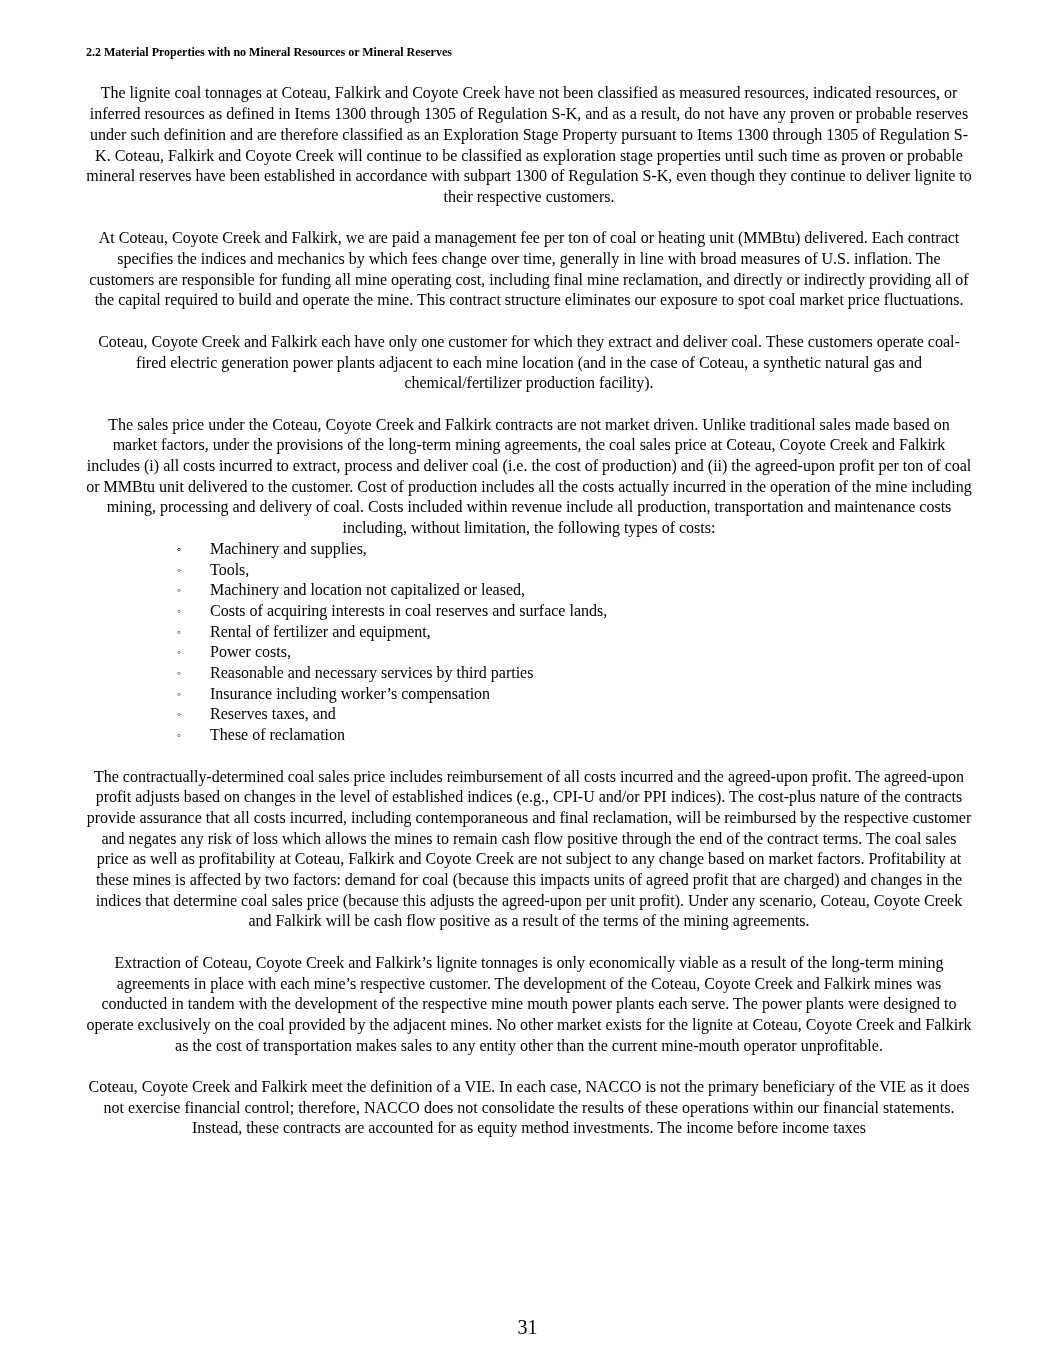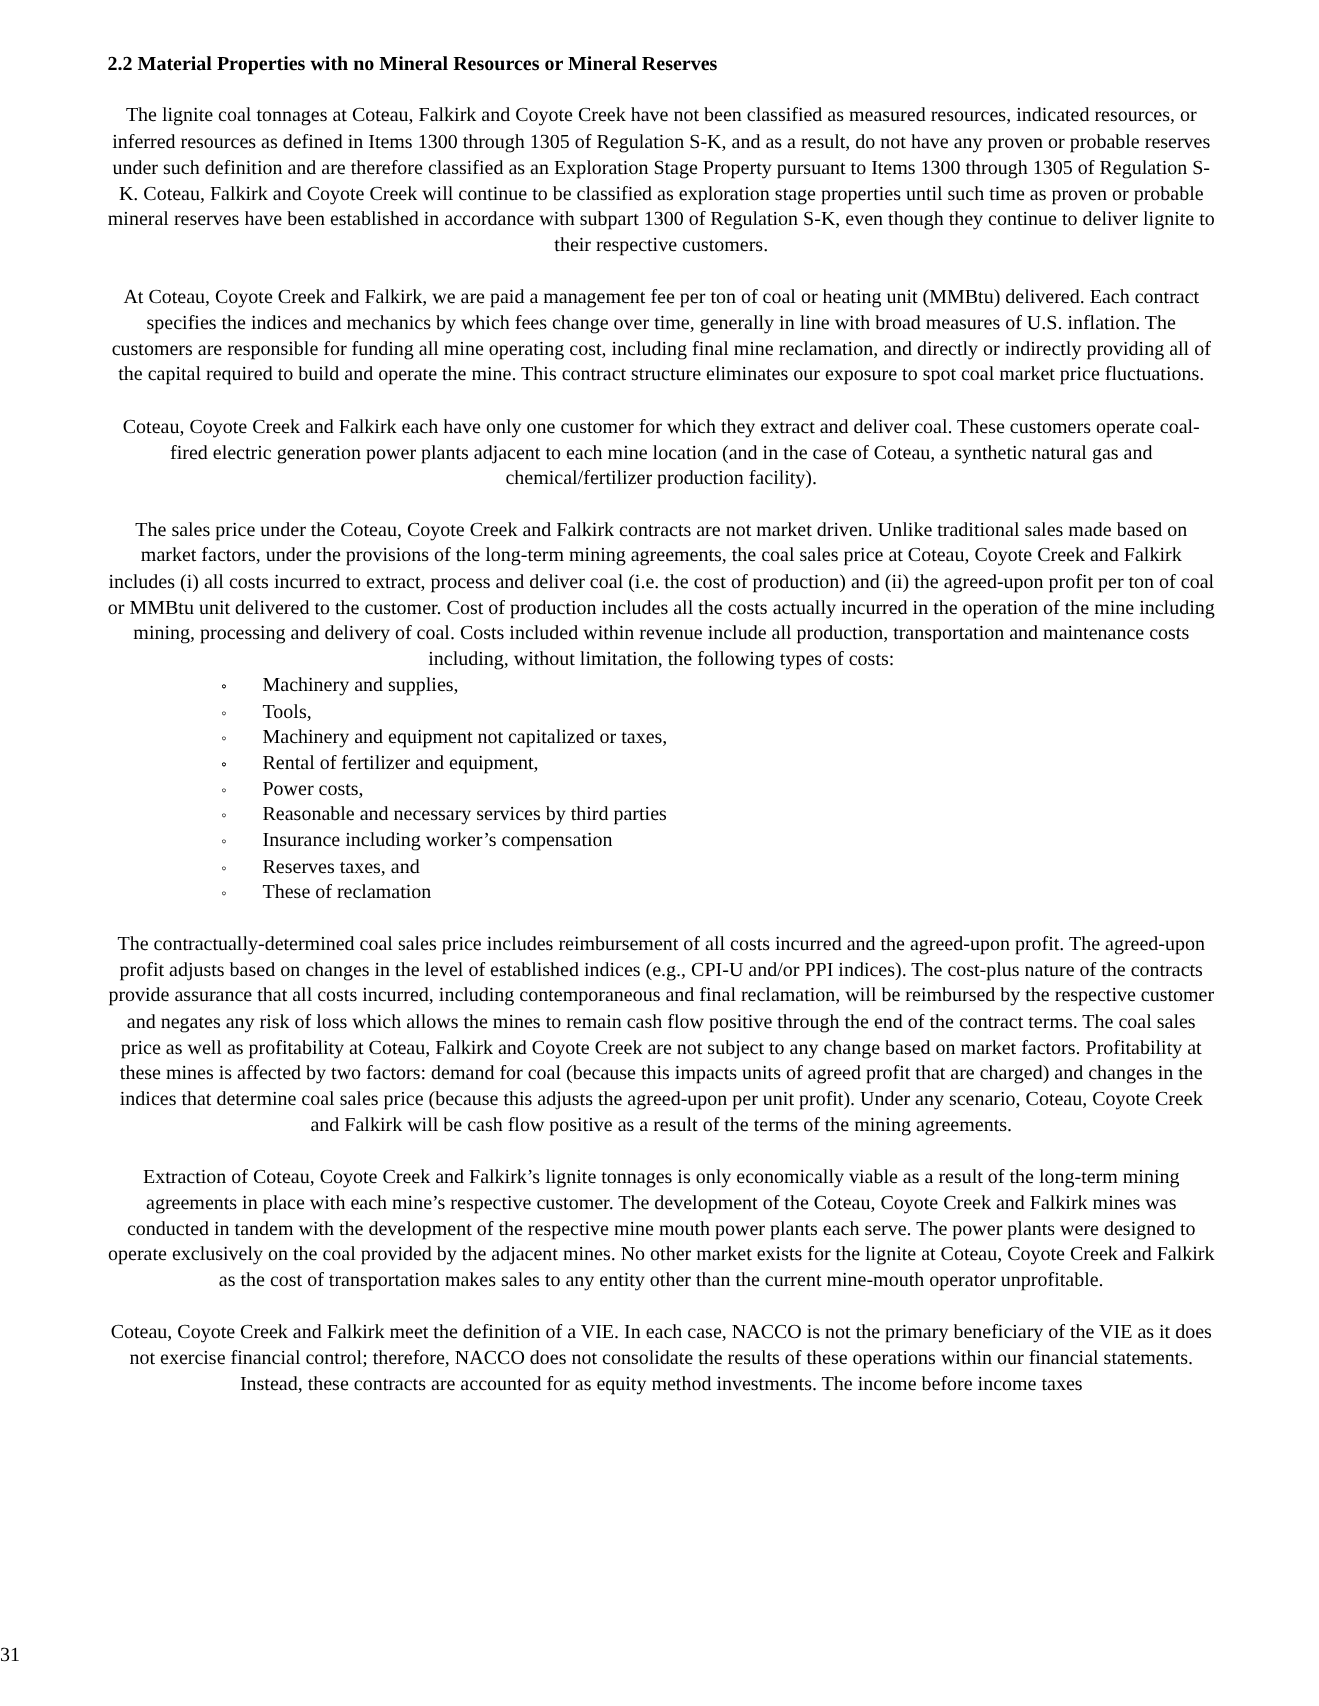--- a/index.html
+++ b/index.html
@@ -13,21 +13,21 @@
   }
   .page {
     position: absolute;
     left: 86px;
     top: 42px;
     width: 886px;
     font-size: 16px;
     line-height: 20.7px;
   }
   h2 {
-    font-size: 16px;
+    font-size: 12px;
     font-weight: bold;
     margin: 0 0 20.7px 0;
     line-height: 20.7px;
   }
   p {
     margin: 0 0 20.7px 0;
     text-align: center;
   }
   p.nomargin { margin-bottom: 0; }
   ul.costs {
@@ -43,40 +43,41 @@
     position: absolute;
     left: 91px;
     top: 0;
     font-size: 12px;
   }
   .page-number {
     position: absolute;
     top: 1316px;
     left: 0;
     width: 1055px;
-    font-size: 16px;
+    text-align: center;
+    font-size: 20px;
   }
 </style>
 </head>
 <body>
 
 <div class="page">
   <h2>2.2 Material Properties with no Mineral Resources or Mineral Reserves</h2>
 
   <p>The lignite coal tonnages at Coteau, Falkirk and Coyote Creek have not been classified as measured resources, indicated resources, or inferred resources as defined in Items 1300 through 1305 of Regulation S-K, and as a result, do not have any proven or probable reserves under such definition and are therefore classified as an Exploration Stage Property pursuant to Items 1300 through 1305 of Regulation S-K. Coteau, Falkirk and Coyote Creek will continue to be classified as exploration stage properties until such time as proven or probable mineral reserves have been established in accordance with subpart 1300 of Regulation S-K, even though they continue to deliver lignite to their respective customers.</p>
   <p>At Coteau, Coyote Creek and Falkirk, we are paid a management fee per ton of coal or heating unit (MMBtu) delivered.  Each contract specifies the indices and mechanics by which fees change over time, generally in line with broad measures of U.S. inflation. The customers are responsible for funding all mine operating cost, including final mine reclamation, and directly or indirectly providing all of the capital required to build and operate the mine. This contract structure eliminates our exposure to spot coal market price fluctuations.</p>
   <p>Coteau, Coyote Creek and Falkirk each have only one customer for which they extract and deliver coal. These customers operate coal-fired electric generation power plants adjacent to each mine location (and in the case of Coteau, a synthetic natural gas and chemical/fertilizer production facility).</p>
   <p class="nomargin">The sales price under the Coteau, Coyote Creek and Falkirk contracts are not market driven. Unlike traditional sales made based on market factors, under the provisions of the long-term mining agreements, the coal sales price at Coteau, Coyote Creek and Falkirk includes (i) all costs incurred to extract, process and deliver coal (i.e. the cost of production) and (ii) the agreed-upon profit per ton of coal or MMBtu unit delivered to the customer. Cost of production includes all the costs actually incurred in the operation of the mine including mining, processing and delivery of coal. Costs included within revenue include all production, transportation and maintenance costs including, without limitation, the following types of costs:</p>
 
   <ul class="costs">
     <li><span class="bullet">◦</span></li>
     <li><span class="bullet">◦</span><span>Machinery and supplies,</span></li>
     <li><span class="bullet">◦</span><span>Tools,</span></li>
-    <li><span class="bullet">◦</span><span>Machinery and equipment not capitalized or taxes,</span></li>
-    <li><span class="bullet">◦</span></li>
+    <li><span class="bullet">◦</span><span>Machinery and location not capitalized or leased,</span></li>
+    <li><span class="bullet">◦</span><span>Costs of acquiring interests in coal reserves and surface lands,</span></li>
     <li><span class="bullet">◦</span><span>Rental of fertilizer and equipment,</span></li>
     <li><span class="bullet">◦</span><span>Power costs,</span></li>
     <li><span class="bullet">◦</span><span>Reasonable and necessary services by third parties</span></li>
     <li><span class="bullet">◦</span><span>Insurance including worker’s compensation</span></li>
     <li><span class="bullet">◦</span><span>Reserves taxes, and</span></li>
     <li><span class="bullet">◦</span><span>These of reclamation</span></li>
   </ul>
 
   <p>The contractually-determined coal sales price includes reimbursement of all costs incurred and the agreed-upon profit. The agreed-upon profit adjusts based on changes in the level of established indices (e.g., CPI-U and/or PPI indices). The cost-plus nature of the contracts provide assurance that all costs incurred, including contemporaneous and final reclamation, will be reimbursed by the respective customer and negates any risk of loss which allows the mines to remain cash flow positive through the end of the contract terms. The coal sales price as well as profitability at Coteau, Falkirk and Coyote Creek are not subject to any change based on market factors. Profitability at these mines is affected by two factors: demand for coal (because this impacts units of agreed profit that are charged) and changes in the indices that determine coal sales price (because this adjusts the agreed-upon per unit profit).  Under any scenario, Coteau, Coyote Creek and Falkirk will be cash flow positive as a result of the terms of the mining agreements.</p>
   <p>Extraction of Coteau, Coyote Creek and Falkirk’s lignite tonnages is only economically viable as a result of the long-term mining agreements in place with each mine’s respective customer. The development of the Coteau, Coyote Creek and Falkirk mines was conducted in tandem with the development of the respective mine mouth power plants each serve. The power plants were designed to operate exclusively on the coal provided by the adjacent mines. No other market exists for the lignite at Coteau, Coyote Creek and Falkirk as the cost of transportation makes sales to any entity other than the current mine-mouth operator unprofitable.</p>

